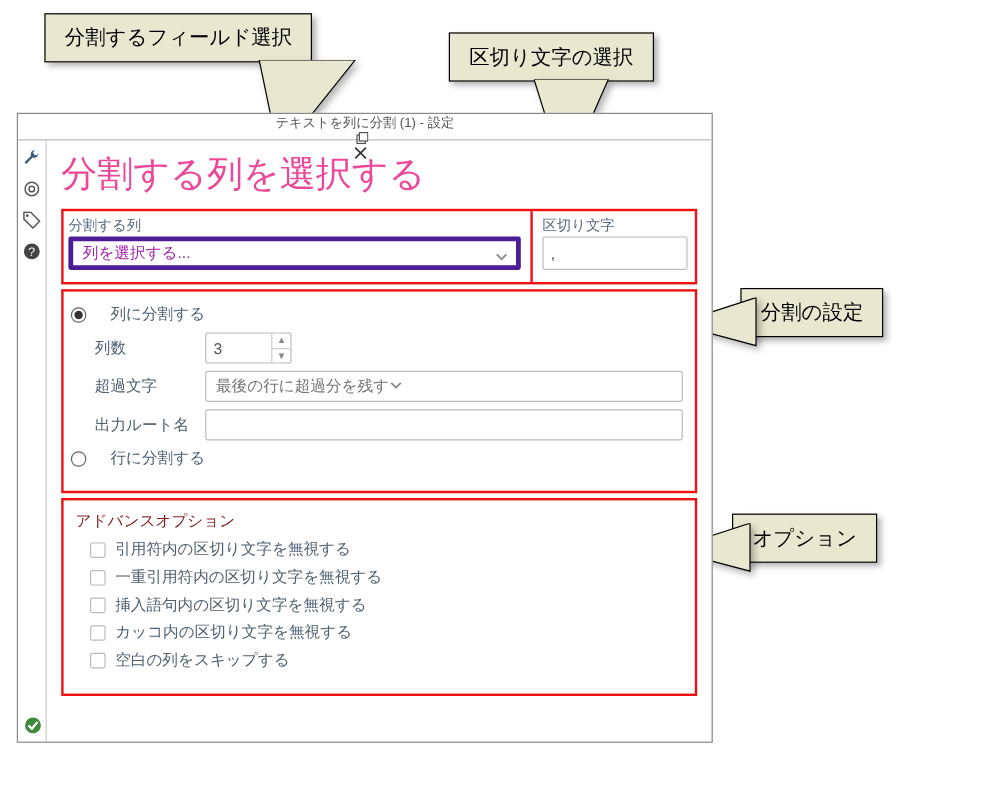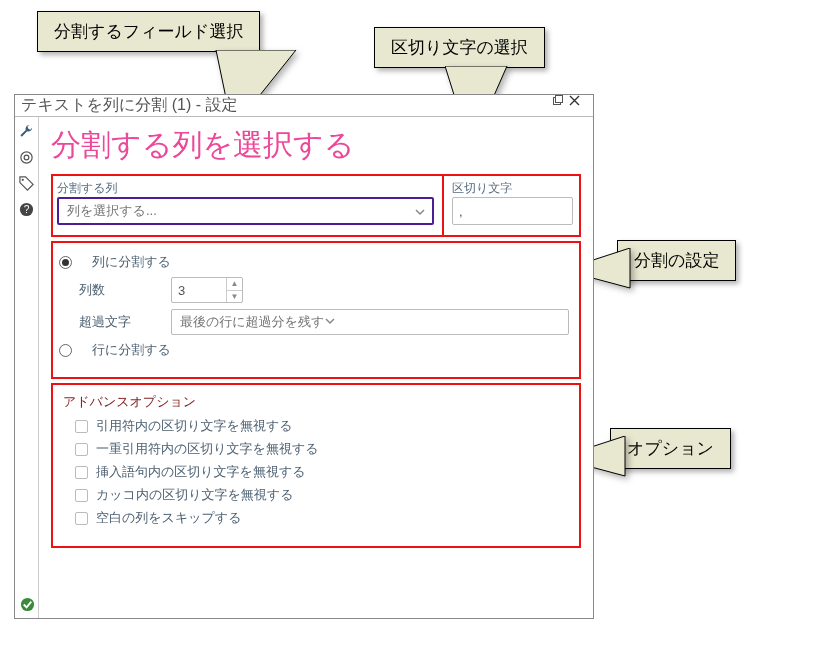--- a/index.html
+++ b/index.html
@@ -19,24 +19,25 @@
     top: 94px;
     width: 580px;
     height: 525px;
     border: 1px solid #888;
     background: #fff;
   }
   .titlebar {
     height: 22px;
     border-bottom: 1px solid #bbb;
     display: flex;
-    align-items: flex-start;
+    align-items: center;
     padding: 0 6px;
-    font-size: 16px;
+    font-size: 11px;
     color: #555;
+    flex-direction: column;
   }
   .titlebar .title { flex: 1; }
   .titlebar .ctl { width: 18px; text-align: center; cursor: default; color:#333;}
   .titlebar svg { display:block;}
   .content {
     position: absolute;
     top: 22px; left: 0; right:0; bottom:0;
     display: flex;
   }
   .sidebar {
@@ -74,27 +75,27 @@
   .delim-col {
     width: 135px;
     padding: 4px 6px 10px 8px;
   }
   .label {
     font-size: 12px;
     color: #556a7f;
     margin-bottom: 0;
   }
   .select {
-    border: 2px solid #4c1d95;
+    border: 4px solid #4c1d95;
     border-radius: 2px;
     height: 28px;
     display: flex;
     align-items: center;
     padding: 0 8px;
-    color: #737373;
+    color: #a21caf;
     position: relative;
   }
   .select .chev {
     position: absolute; right: 6px; top: 7px; color:#888;
   }
   .textin {
     border: 1px solid #bbb;
     border-radius: 2px;
     height: 28px;
     padding: 0 6px;
@@ -273,20 +274,24 @@
           <div class="flabel">超過文字</div>
           <div class="wideselect">
             <span>最後の行に超過分を残す</span>
             <span class="chev">
               <svg width="12" height="12" viewBox="0 0 12 12">
                   <path d="M2 4l4 4 4-4" fill="none" stroke="#888" stroke-width="1.5"></path>
                 </svg>
             </span>
           </div>
         </div>
+        <div class="formrow">
+          <div class="flabel">出力ルート名</div>
+          <div class="widein"></div>
+        </div>
         <div class="radio">
           <span class="circle"></span>
           <span>行に分割する</span>
         </div>
       </div>
 
       <div class="advbox redbox" style="margin-top:4px;">
         <div class="advtitle">アドバンスオプション</div>
         <div class="chk">
             <span class="box"></span>

